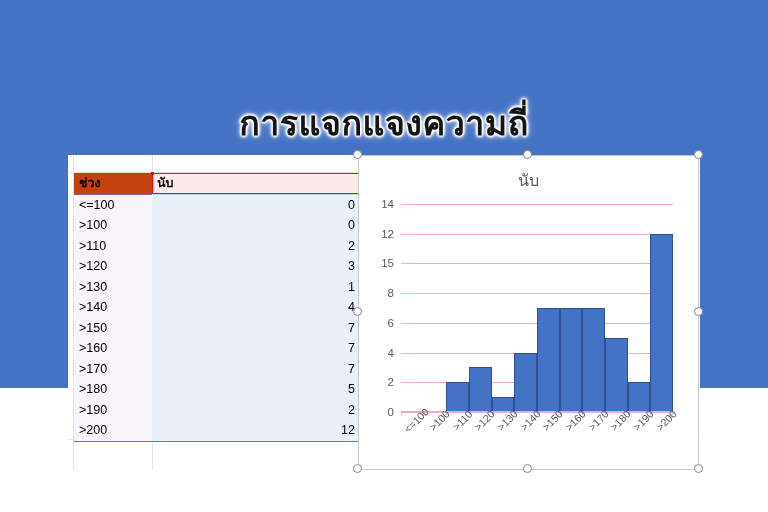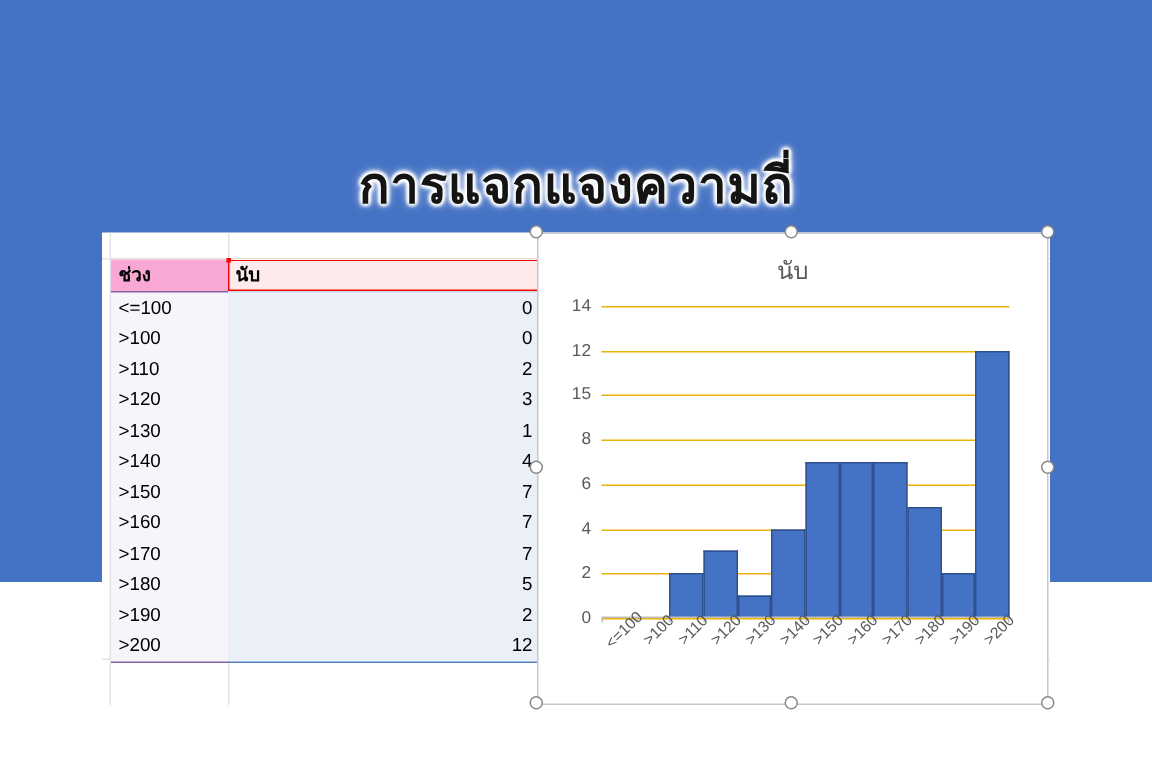--- a/index.html
+++ b/index.html
@@ -41,21 +41,21 @@
   table.freq { border-collapse:collapse; table-layout:fixed; width:286px; }
   table.freq td, table.freq th {
     height:20.5px; line-height:20.5px;
     font-size:12.5px; color:#000;
     padding:0 5px; border:0; white-space:nowrap;
   }
   table.freq th { font-weight:bold; text-align:left; }
   .col-a { width:78px; }
   .col-b { width:208px; }
 
-  th.hdr-a { background:#f9a8d4; }
+  th.hdr-a { background:#c2410c; }
   th.hdr-b {
     background:#fdeaea;
     box-shadow: inset 0 0 0 1px #ff0000;
     position:relative;
   }
   
   th.hdr-b::before, th.hdr-b::after {
     content:""; position:absolute; width:3px; height:3px; background:#ff0000;
   }
   th.hdr-b::before { left:-1px; top:-1px; }
@@ -87,21 +87,21 @@
     border:1px solid #c8c8c8;
   }
   #chart-title {
     position:absolute; left:0; top:12px; width:100%;
     text-align:center; font-size:16px; color:#595959;
   }
   #plot {
     position:absolute; left:42px; top:48px;
     width:272px; height:208px;
   }
-  .gridline { position:absolute; left:0; right:0; height:1px; background:#eab308; }
+  .gridline { position:absolute; left:0; right:0; height:1px; background:#f9a8d4; }
   .ytick {
     position:absolute; right:100%; margin-right:7px;
     transform:translateY(-50%);
     font-size:11.5px; color:#595959; white-space:nowrap;
   }
   #axis-line { position:absolute; left:0; right:0; bottom:0; height:1px; background:#bfbfbf; }
   #bars { position:absolute; left:0; right:0; bottom:0; top:0; display:flex; align-items:flex-end; }
   .bar-slot { flex:1 1 0; height:100%; display:flex; align-items:flex-end; position:relative; }
   .bar {
     width:100%;

